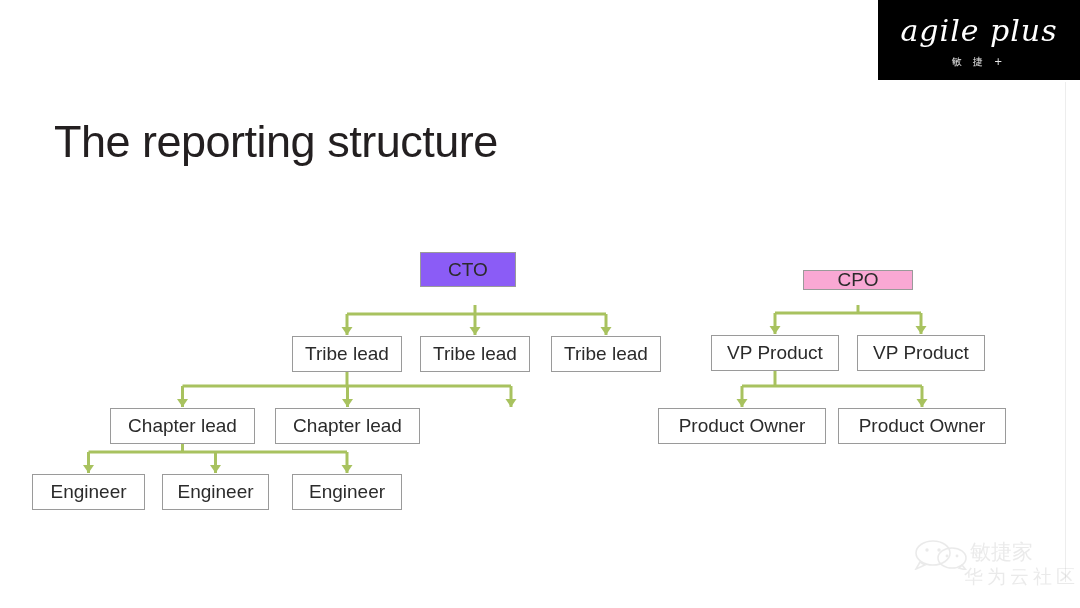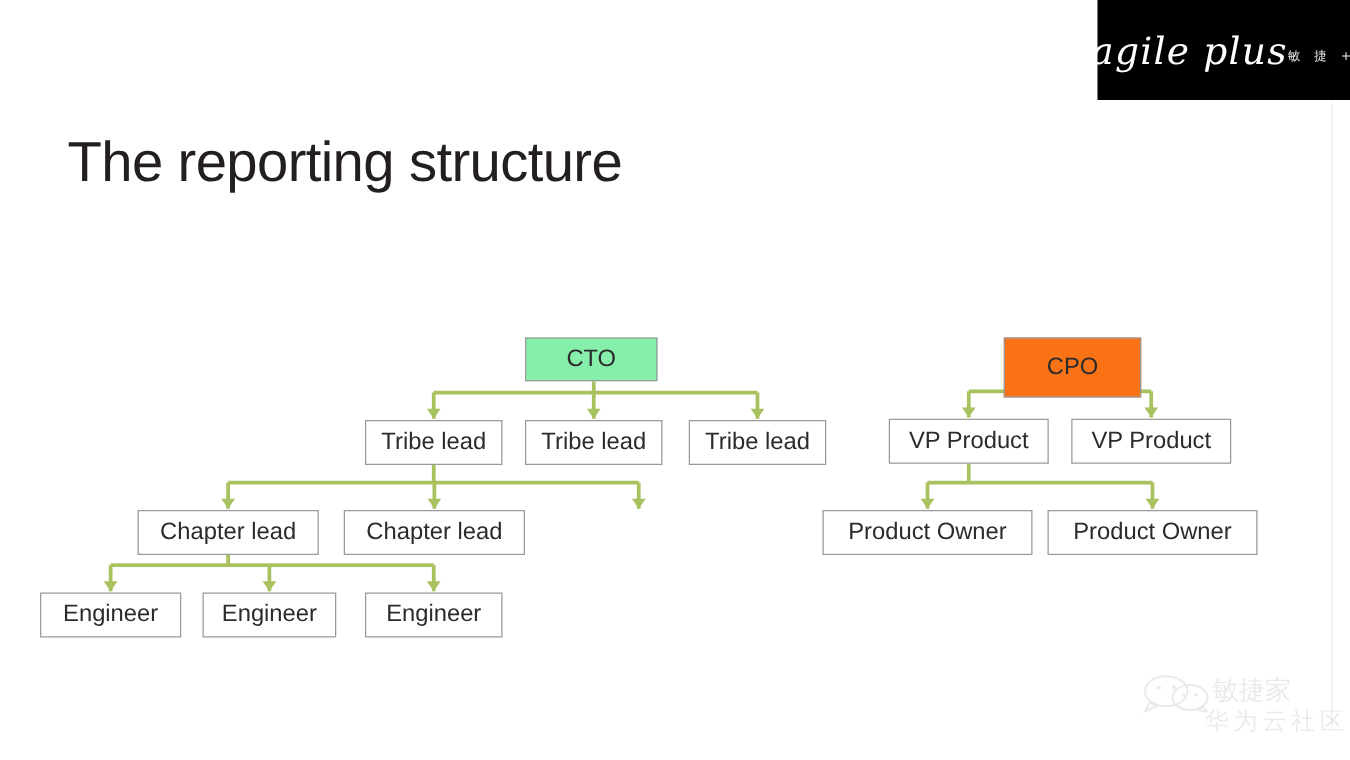--- a/index.html
+++ b/index.html
@@ -18,21 +18,21 @@
 
   
   #brand-logo {
     position: absolute;
     left: 878px;
     top: 0px;
     width: 202px;
     height: 80px;
     background: #000000;
     display: flex;
-    flex-direction: row;
+    flex-direction: column;
     align-items: center;
     justify-content: center;
   }
   #brand-logo .brand-word {
     color: #ffffff;
     font-family: "DejaVu Serif", serif;
     font-style: italic;
     font-size: 30px;
     letter-spacing: 1px;
     line-height: 1;
@@ -55,21 +55,21 @@
     top: 82px;
     width: 1px;
     height: 500px;
     background: #ededed;
   }
 
   
   #page-title {
     position: absolute;
     left: 54px;
-    top: 104px;
+    top: 116px;
     font-size: 45px;
     color: #231f20;
     letter-spacing: -0.5px;
     white-space: nowrap;
     font-weight: 400;
   }
 
   
   #org-chart {
     position: absolute;
@@ -183,21 +183,21 @@
         <line x1="921" y1="313" x2="921" y2="334" stroke="#a8c25f" stroke-width="3"></line>
         <polygon points="915.5,326 926.5,326 921,334" fill="#a8c25f"></polygon>
         <line x1="775" y1="371" x2="775" y2="386" stroke="#a8c25f" stroke-width="3"></line>
         <line x1="742" y1="386" x2="922" y2="386" stroke="#a8c25f" stroke-width="3"></line>
         <line x1="742" y1="386" x2="742" y2="407" stroke="#a8c25f" stroke-width="3"></line>
         <polygon points="736.5,399 747.5,399 742,407" fill="#a8c25f"></polygon>
         <line x1="922" y1="386" x2="922" y2="407" stroke="#a8c25f" stroke-width="3"></line>
         <polygon points="916.5,399 927.5,399 922,407" fill="#a8c25f"></polygon>
       </svg>
 
-  <div class="node" style="left: 420px; top: 270px; width: 106px; height: 35px; border-color: rgb(154, 154, 154); background: #86efac;">
+  <div class="node" style="left: 420px; top: 252px; width: 96px; height: 35px; border-color: rgb(154, 154, 154); background: #8b5cf6;">
         <span>CTO</span>
       </div>
       <div class="node" style="left: 292px; top: 336px; width: 110px; height: 36px; border-color: rgb(154, 154, 154); background: rgb(255, 255, 255);">
         <span>Tribe lead</span>
       </div>
       <div class="node" style="left: 420px; top: 336px; width: 110px; height: 36px; border-color: rgb(154, 154, 154); background: rgb(255, 255, 255);">
         <span>Tribe lead</span>
       </div>
       <div class="node" style="left: 551px; top: 336px; width: 110px; height: 36px; border-color: rgb(154, 154, 154); background: rgb(255, 255, 255);">
         <span>Tribe lead</span>
@@ -210,21 +210,21 @@
       </div>
       <div class="node" style="left: 32px; top: 474px; width: 113px; height: 36px; border-color: rgb(154, 154, 154); background: rgb(255, 255, 255);">
         <span>Engineer</span>
       </div>
       <div class="node" style="left: 162px; top: 474px; width: 107px; height: 36px; border-color: rgb(154, 154, 154); background: rgb(255, 255, 255);">
         <span>Engineer</span>
       </div>
       <div class="node" style="left: 292px; top: 474px; width: 110px; height: 36px; border-color: rgb(154, 154, 154); background: rgb(255, 255, 255);">
         <span>Engineer</span>
       </div>
-      <div class="node" style="left: 803px; top: 270px; width: 110px; height: 48px; border-color: rgb(154, 154, 154); background: #f97316;">
+      <div class="node" style="left: 803px; top: 270px; width: 110px; height: 20px; border-color: rgb(154, 154, 154); background: #f9a8d4;">
         <span>CPO</span>
       </div>
       <div class="node" style="left: 711px; top: 335px; width: 128px; height: 36px; border-color: rgb(154, 154, 154); background: rgb(255, 255, 255);">
         <span>VP Product</span>
       </div>
       <div class="node" style="left: 857px; top: 335px; width: 128px; height: 36px; border-color: rgb(154, 154, 154); background: rgb(255, 255, 255);">
         <span>VP Product</span>
       </div>
       <div class="node" style="left: 658px; top: 408px; width: 168px; height: 36px; border-color: rgb(154, 154, 154); background: rgb(255, 255, 255);">
         <span>Product Owner</span>

